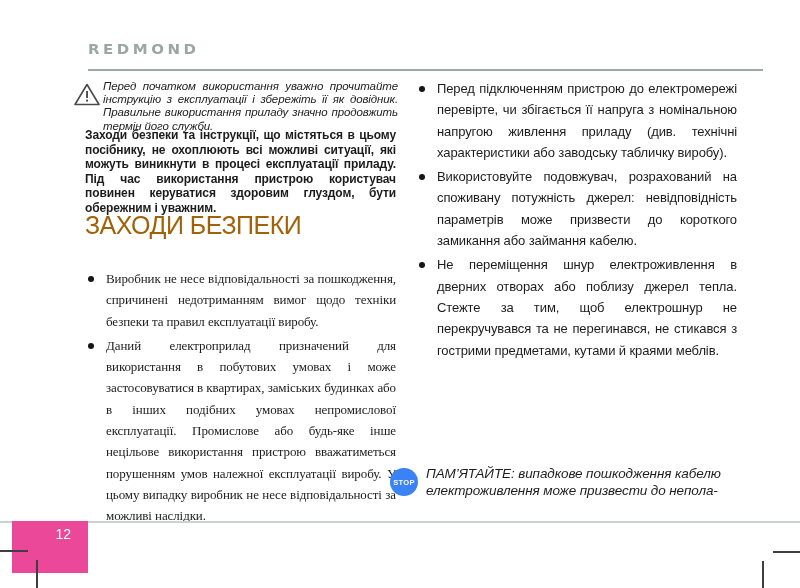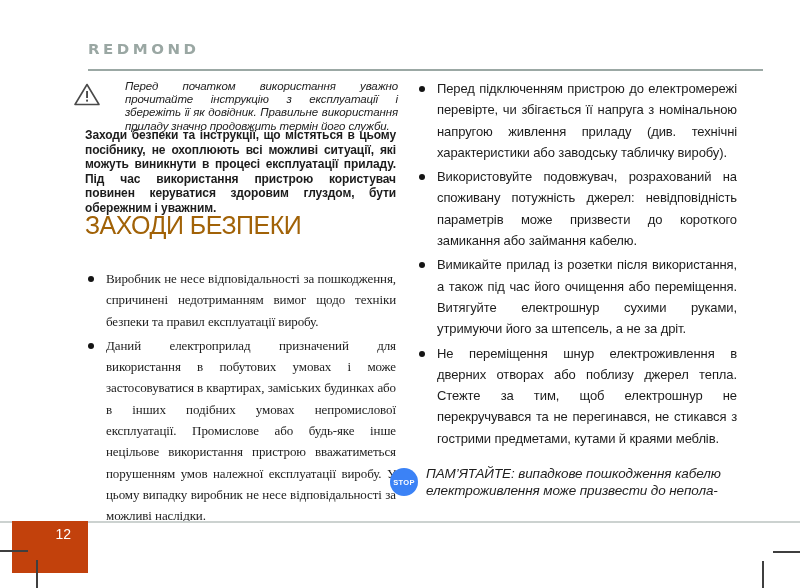--- a/index.html
+++ b/index.html
@@ -9,21 +9,21 @@
   }
   
   .logo{
     position:absolute;left:88px;top:41px;
     font-family:"DejaVu Sans", sans-serif;
     font-size:15px;font-weight:700;letter-spacing:3.5px;color:#9aa7a3;
     transform:scaleY(0.95);transform-origin:left top;
   }
   .header-rule{position:absolute;left:88px;top:69px;width:675px;height:2px;background:#9ba8a4;}
   
-  .warning-note{position:absolute;left:73px;top:80px;width:325px;display:flex;gap:24px;}
+  .warning-note{position:absolute;left:73px;top:80px;width:325px;display:flex;gap:2px;}
   .warning-icon{flex:0 0 28px;padding-top:2px;}
   .note-text{
     margin:0;font-style:italic;font-size:11.5px;line-height:13.2px;color:#222;
     text-align:justify;letter-spacing:-0.1px;
   }
   
   .intro{
     position:absolute;left:85px;top:128px;width:311px;margin:0;
     font-weight:700;font-size:12px;line-height:14.6px;text-align:justify;letter-spacing:-0.1px;
   }
@@ -51,21 +51,21 @@
   .stop-badge span{
     color:#ffffff;font-size:7.5px;font-weight:700;letter-spacing:0.3px;
     font-family:"Liberation Sans", sans-serif;
   }
   .stop-text{
     margin:0;font-style:italic;font-size:13.5px;line-height:16.5px;color:#1e1e1e;
     letter-spacing:-0.1px;
   }
   
   .footer-rule{position:absolute;left:0;top:521px;width:800px;height:2px;background:#ccd2d0;}
-  .page-tab{position:absolute;left:12px;top:521px;width:76px;height:52px;background:#c2410c;}
+  .page-tab{position:absolute;left:12px;top:521px;width:76px;height:52px;background:#ec4899;}
   .page-num{position:absolute;right:17px;top:5px;color:#ffffff;font-size:14px;}
   .crop{position:absolute;background:#3f3f3f;}
   .crop-l-h{left:0;top:550px;width:28px;height:1.5px;}
   .crop-l-v{left:36px;top:560px;width:1.5px;height:28px;}
   .crop-r-h{left:773px;top:551px;width:27px;height:1.5px;}
   .crop-r-v{left:762px;top:561px;width:1.5px;height:27px;}
 </style>
 </head>
 <body>
 
@@ -104,24 +104,20 @@
     <div class="bullet">
       <span class="dot"></span>
       <p class="btxt">Перед підключенням пристрою до електромережі перевірте, чи збігається її напруга з номінальною напругою живлення приладу (див. технічні характеристики або заводську табличку виробу).</p>
     </div>
     <div class="bullet">
       <span class="dot"></span>
       <p class="btxt">Використовуйте подовжувач, розрахований на споживану потужність джерел: невідповідність параметрів може призвести до короткого замикання або займання кабелю.</p>
     </div>
     <div class="bullet">
       <span class="dot"></span>
-      <p class="btxt">Вимикайте прилад із розетки після використання, а також під час його очищення або переміщення. Витягуйте електрошнур сухими руками, утримуючи його за штепсель, а не за дріт.</p>
-    </div>
-    <div class="bullet">
-      <span class="dot"></span>
       <p class="btxt">Не переміщення шнур електроживлення в дверних отворах або поблизу джерел тепла. Стежте за тим, щоб електрошнур не перекручувався та не перегинався, не стикався з гострими предметами, кутами й краями меблів.</p>
     </div>
   </div>
 
   <div class="stop-note">
     <span class="stop-badge">
       <span>STOP</span>
     </span>
     <p class="stop-text">ПАМ’ЯТАЙТЕ: випадкове пошкодження кабелю електроживлення може призвести до непола-</p>
   </div>

